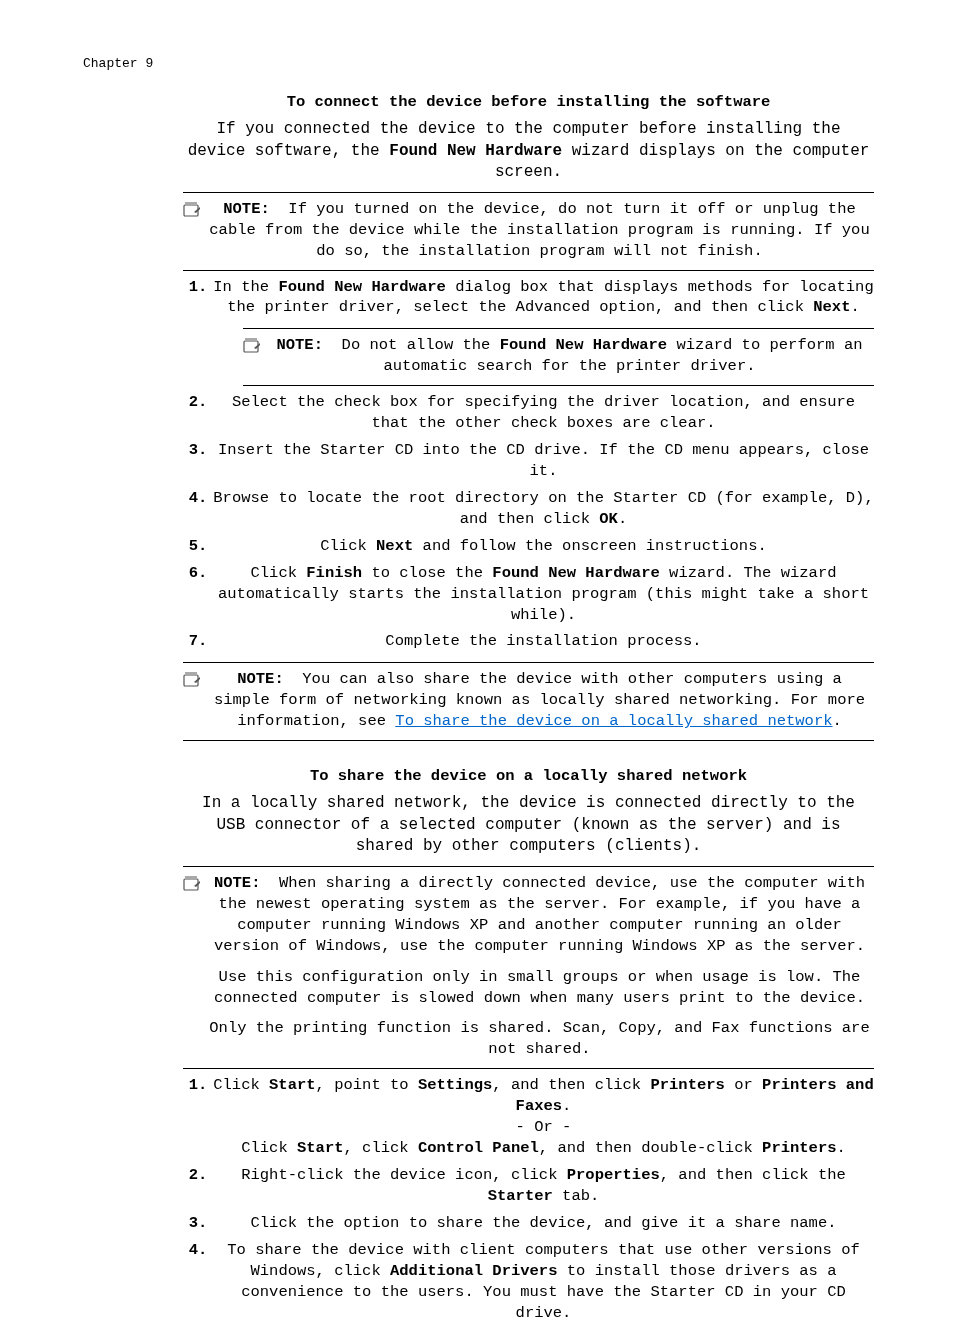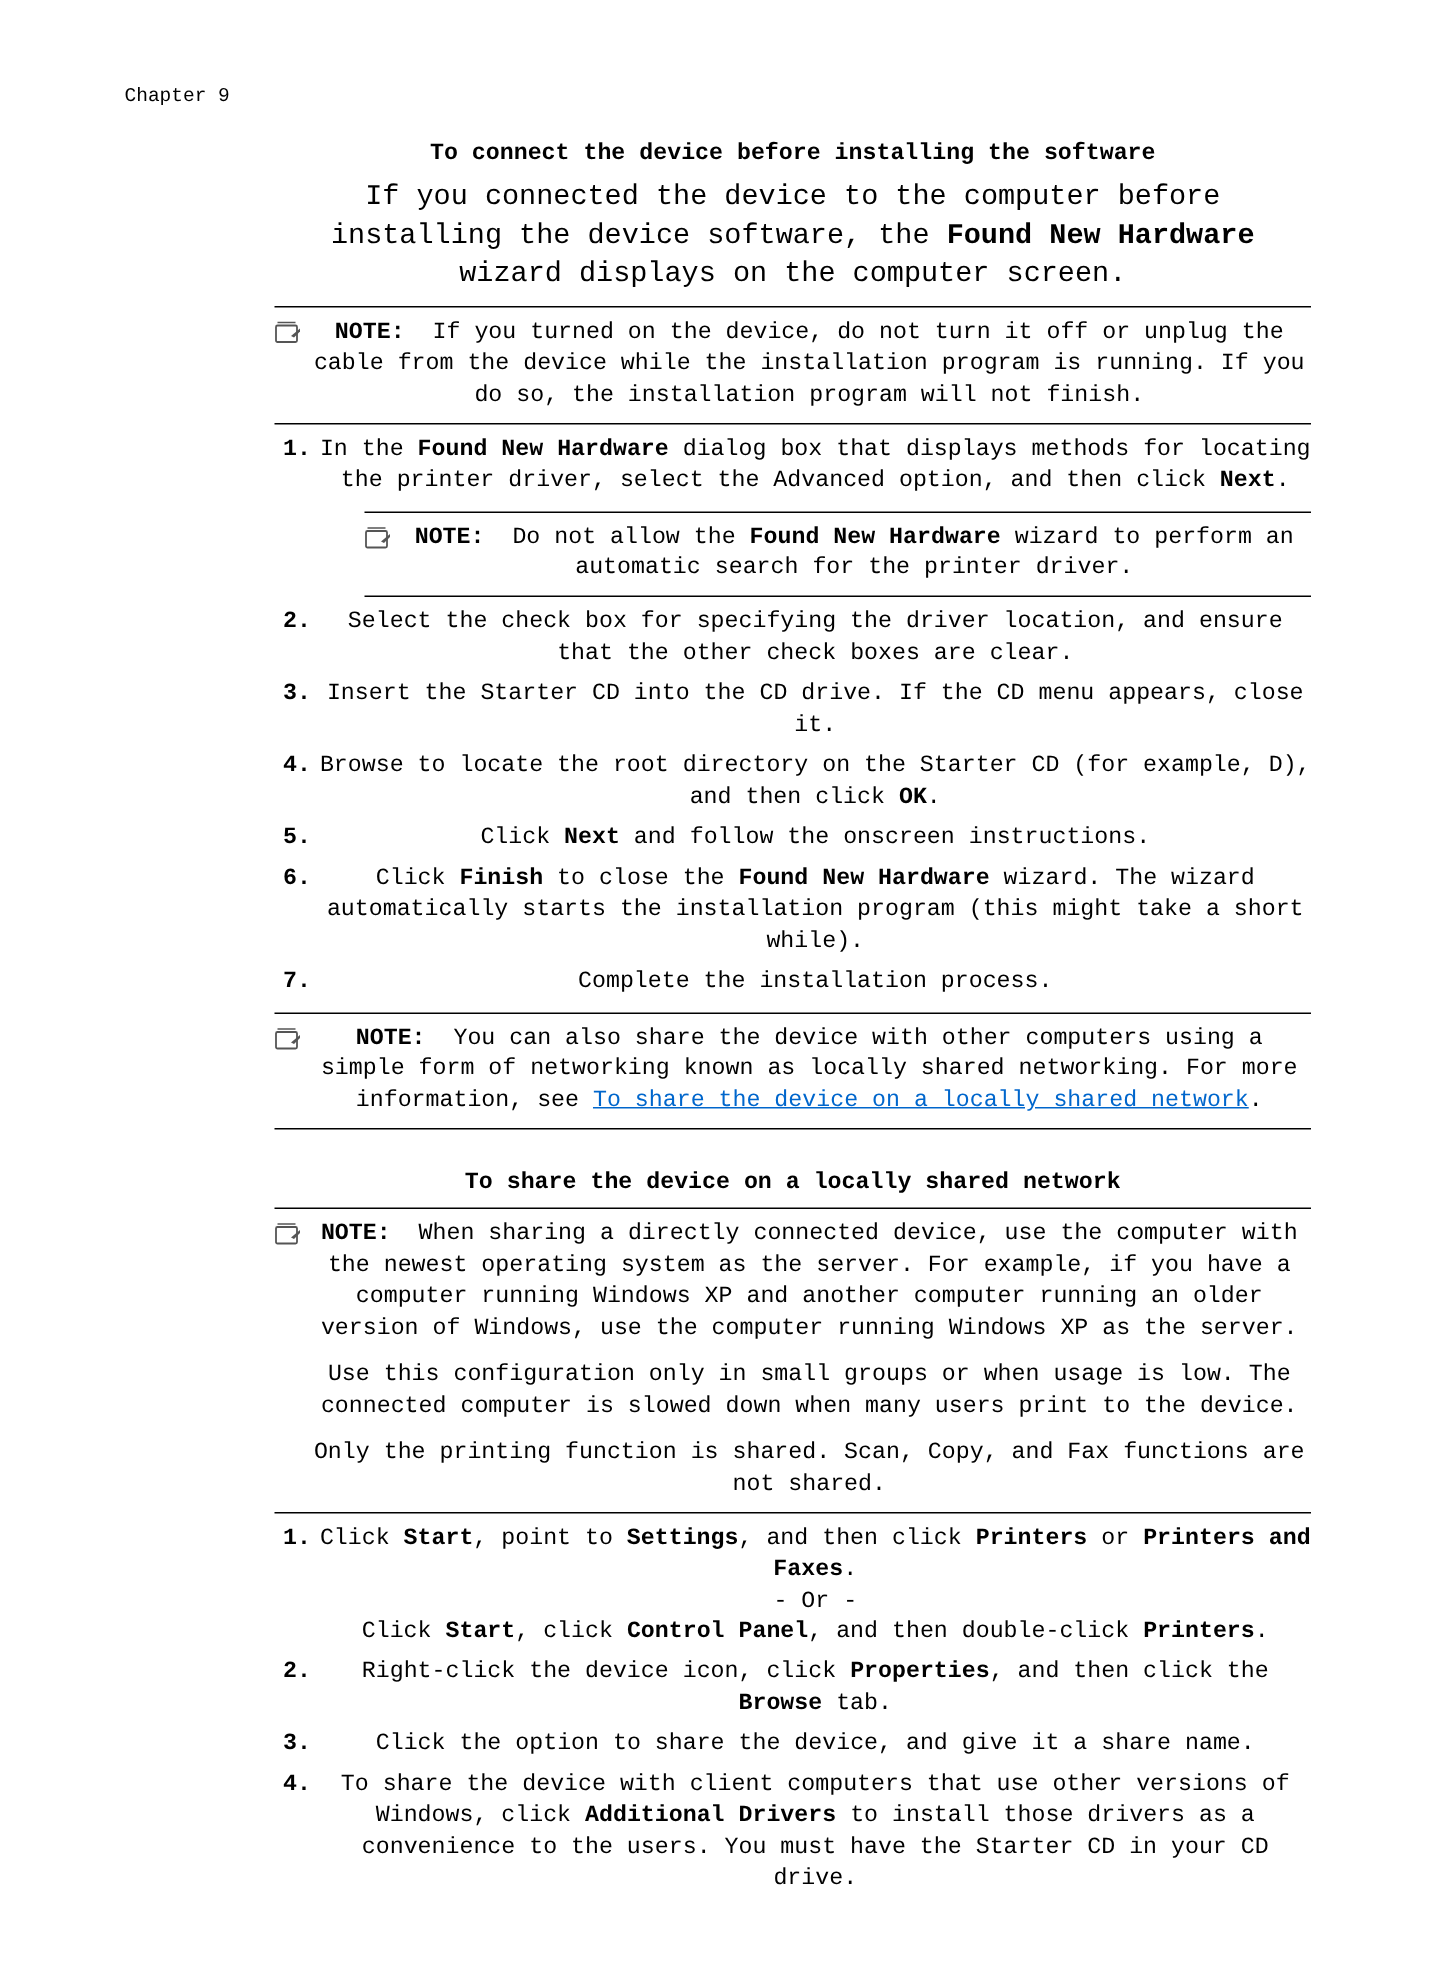--- a/index.html
+++ b/index.html
@@ -23,21 +23,21 @@
       padding-left: 100px;
       text-align: center;
     }
     .heading {
       font-weight: bold;
       font-size: 15.5px;
       margin-top: 0;
       margin-bottom: 8px;
     }
     .para {
-      font-size: 19px;
+      font-size: 16px;
       line-height: 1.35;
       margin: 0 0 6px 0;
     }
     .note-box {
       border-top: 1px solid black;
       border-bottom: 1px solid black;
       padding: 6px 0 8px 0;
       margin: 8px 0 0 0;
       font-size: 15.5px;
       line-height: 1.35;
@@ -183,20 +183,21 @@
             </svg>
         </span>
         <div class="note-body">
           <p class="note-para"><span class="bold">NOTE:</span>&nbsp;&nbsp;<span>You can also share the device with other computers using a simple form of networking known as locally shared networking. For more information, see </span><a href="#" class="link">To share the device on a locally shared network</a><span>.</span></p>
         </div>
       </div>
     </div>
 
     <div class="section2">
       <p class="heading">To share the device on a locally shared network</p>
+      <p class="para">In a locally shared network, the device is connected directly to the USB connector of a selected computer (known as the server) and is shared by other computers (clients).</p>
 
       <div class="note-box">
         <div class="note-first">
           <span class="note-icon">
             <svg viewBox="0 0 18 18" width="18" height="18">
                 <rect x="1" y="4" width="14" height="11" rx="1" fill="none" stroke="#555" stroke-width="1.2"></rect>
                 <path d="M2 2 L14 2" stroke="#555" stroke-width="1"></path>
                 <path d="M11 11 L17 6 L17 8 L13 12" fill="#555"></path>
               </svg>
           </span>
@@ -212,21 +213,21 @@
         <li>
           <span class="num">1.</span>
           <div class="step-body">
             <div><span>Click </span><span class="bold">Start</span><span>, point to </span><span class="bold">Settings</span><span>, and then click </span><span class="bold">Printers</span><span> or </span><span class="bold">Printers and Faxes</span><span>.</span></div>
             <div>- Or -</div>
             <div><span>Click </span><span class="bold">Start</span><span>, click </span><span class="bold">Control Panel</span><span>, and then double-click </span><span class="bold">Printers</span><span>.</span></div>
           </div>
         </li>
         <li>
           <span class="num">2.</span>
-          <div class="step-body"><span>Right-click the device icon, click </span><span class="bold">Properties</span><span>, and then click the </span><span class="bold">Browse</span><span> tab.</span></div>
+          <div class="step-body"><span>Right-click the device icon, click </span><span class="bold">Properties</span><span>, and then click the </span><span class="bold">Starter</span><span> tab.</span></div>
         </li>
         <li>
           <span class="num">3.</span>
           <div class="step-body">Click the option to share the device, and give it a share name.</div>
         </li>
         <li>
           <span class="num">4.</span>
           <div class="step-body"><span>To share the device with client computers that use other versions of Windows, click </span><span class="bold">Additional Drivers</span><span> to install those drivers as a convenience to the users. You must have the Starter CD in your CD drive.</span></div>
         </li>
       </ol>

